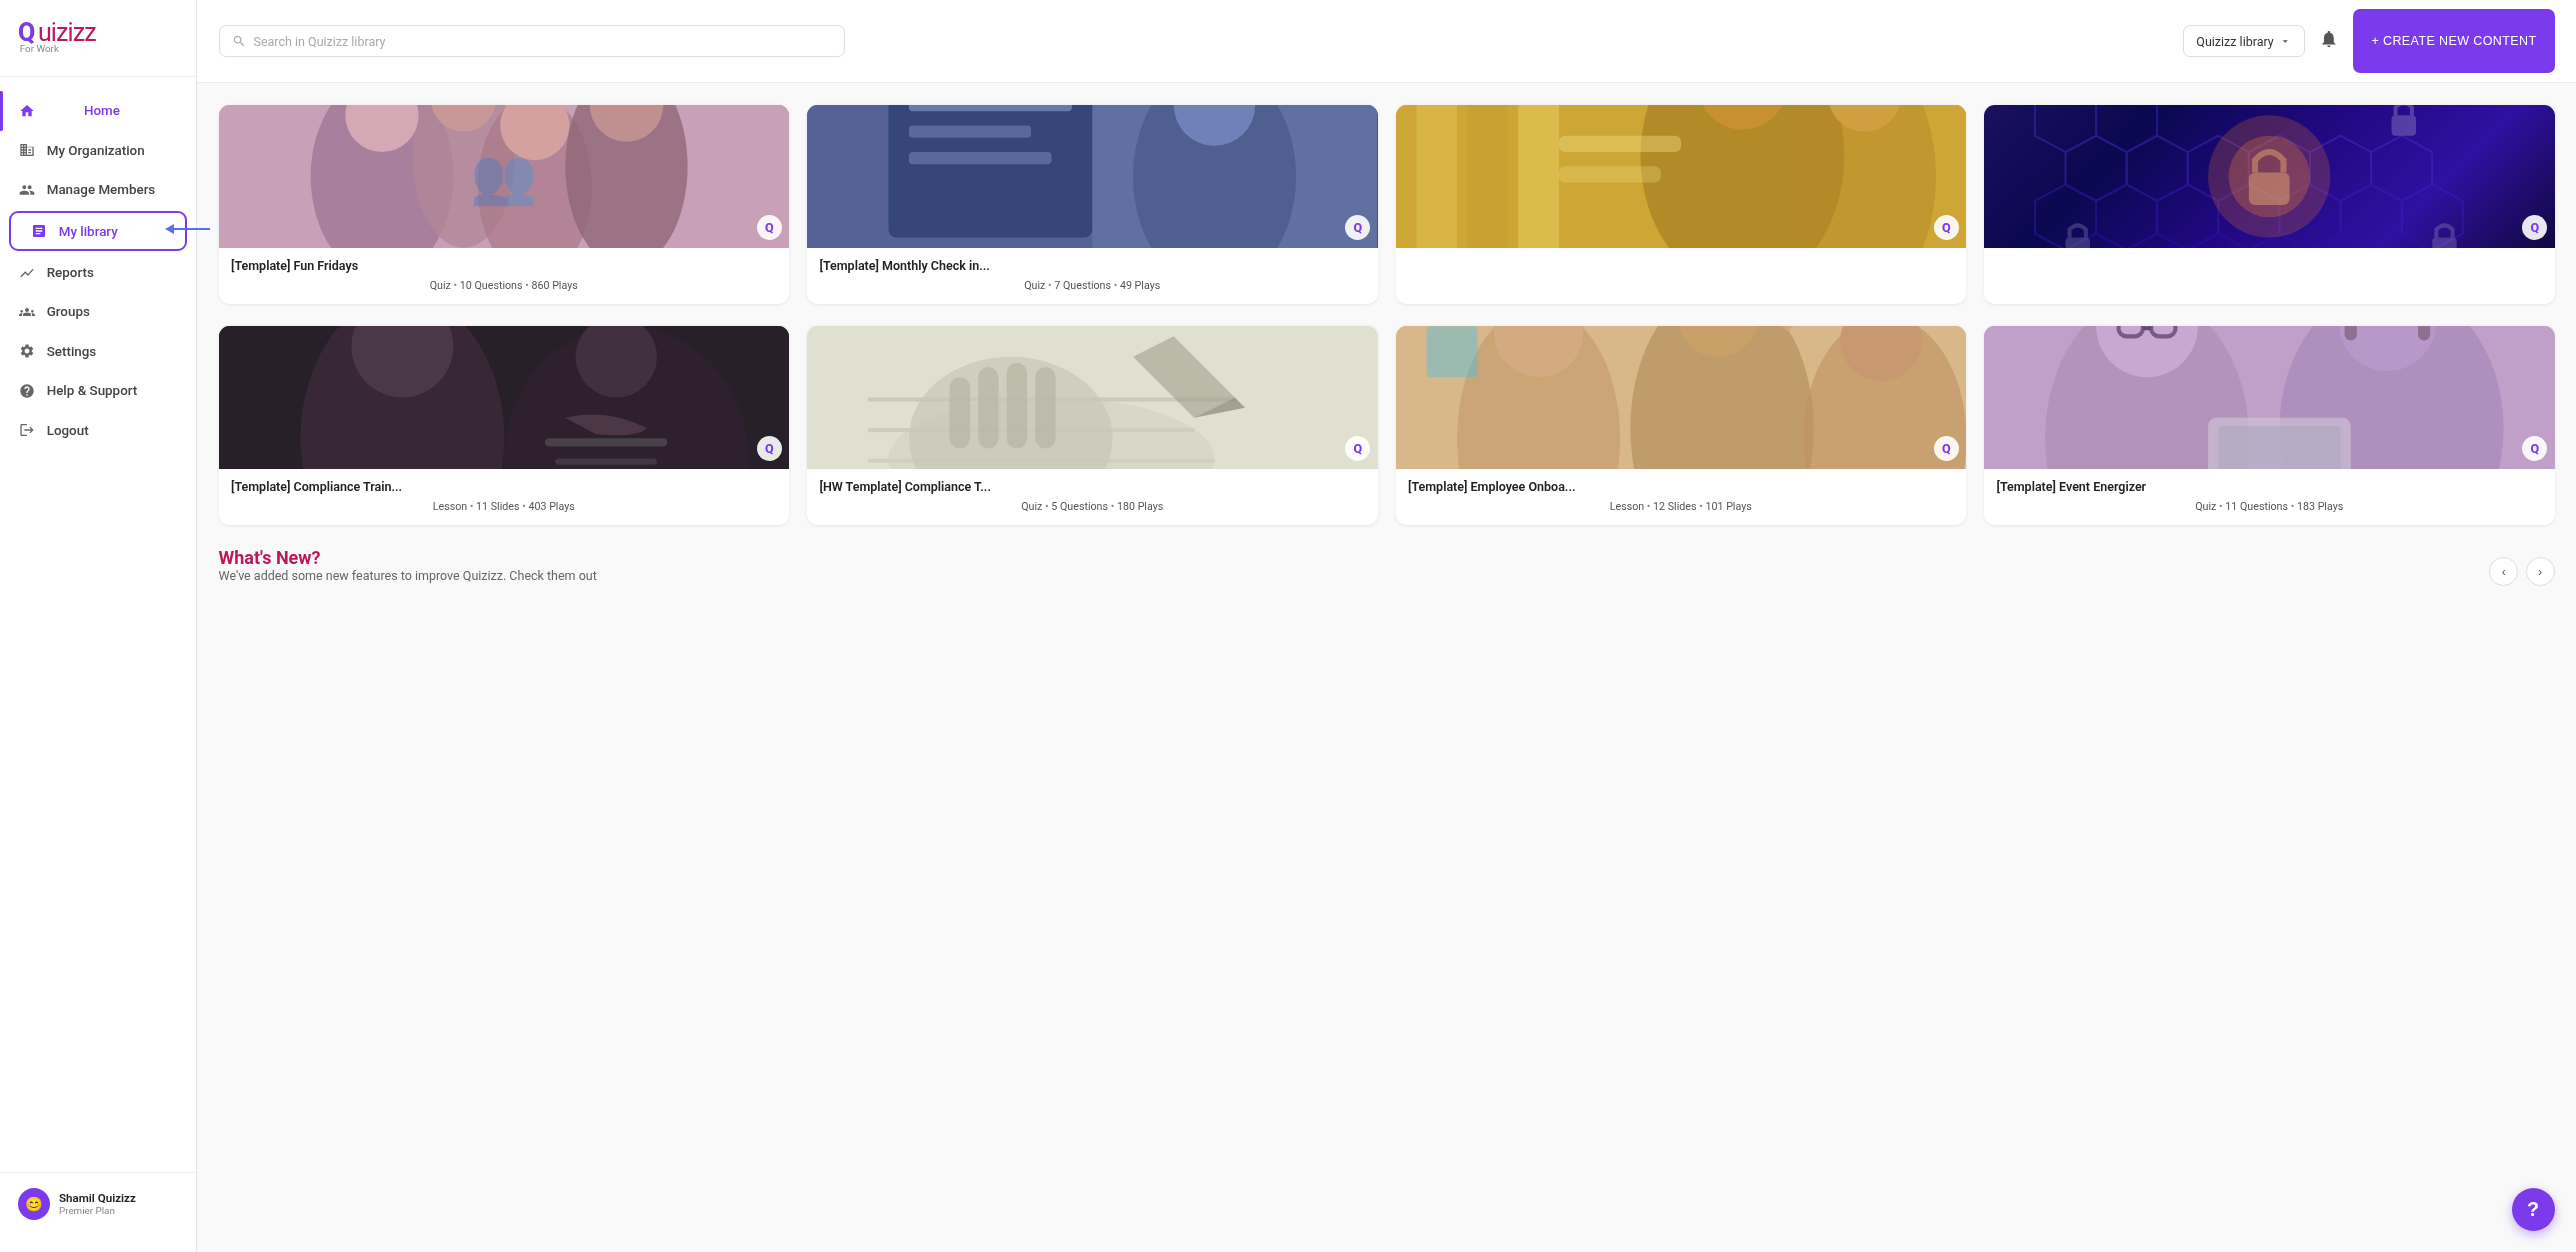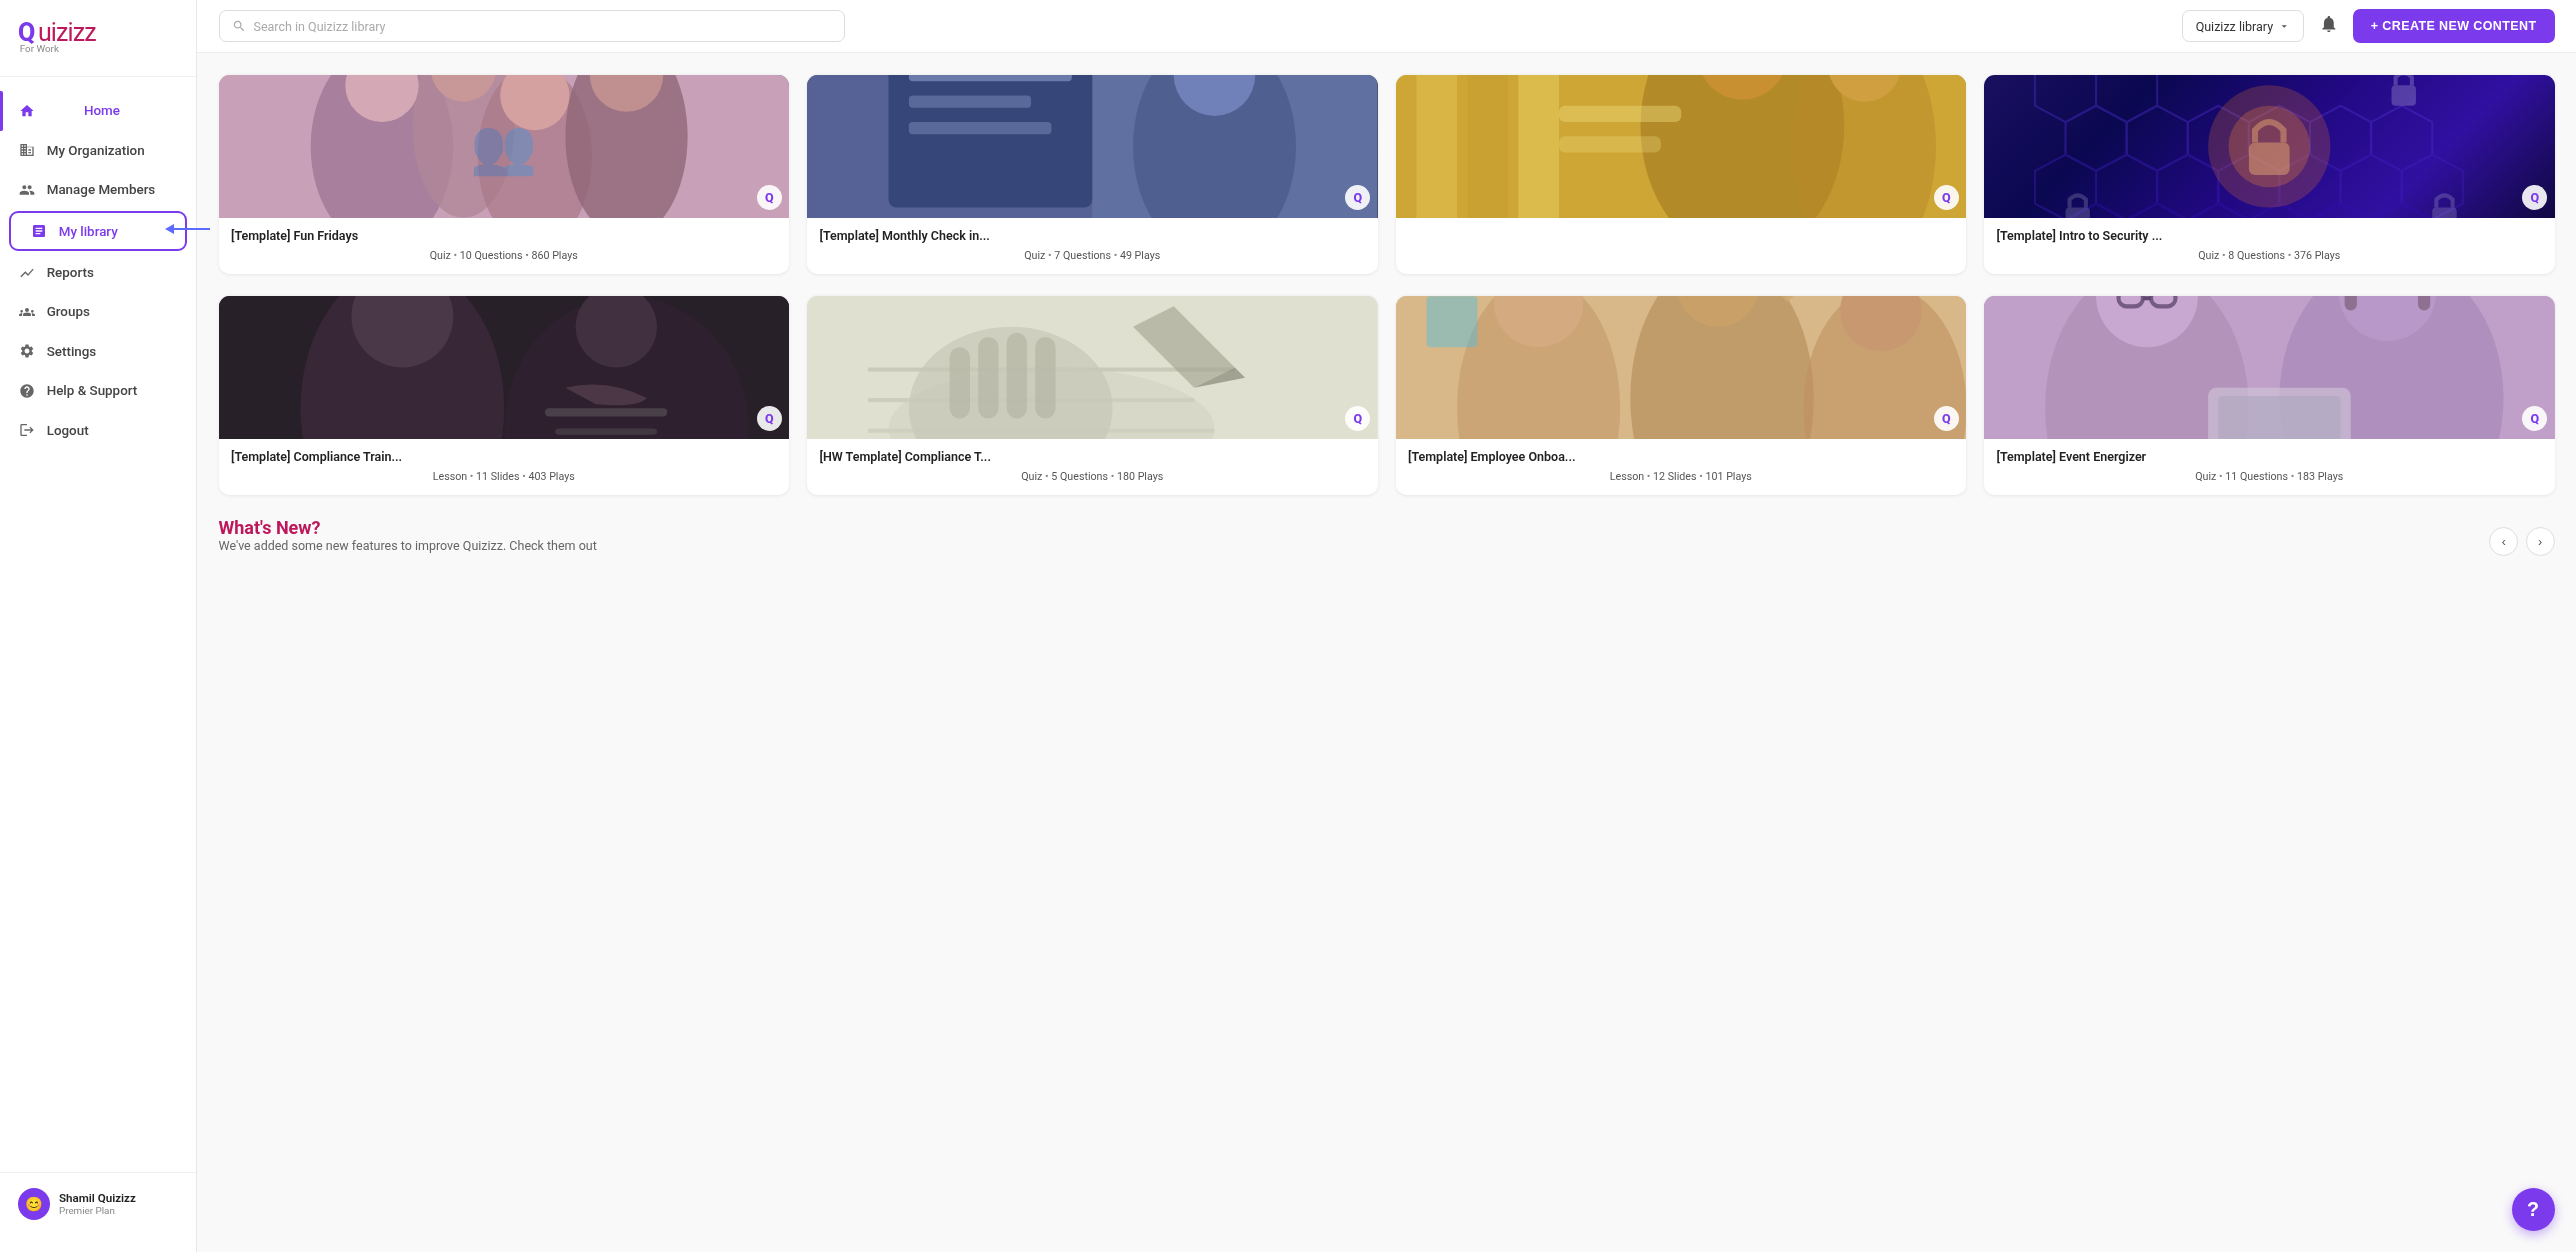--- a/index.html
+++ b/index.html
@@ -189,23 +189,23 @@
       border: none;
       cursor: pointer;
       font-size: 18px;
       color: #555;
     }
     .create-btn {
       background: #7c3aed;
       color: #fff;
       border: none;
       border-radius: 7.2px;
-      padding: 10px 18px;
+      padding: 25px 18px;
       font-size: 12.5px;
-      font-weight: 700;
+      font-weight: 400;
       cursor: pointer;
       display: flex;
       align-items: center;
       gap: 5.4px;
       letter-spacing: 0.4px;
     }
 
     
     .content {
       padding: 21.5px 21.5px 0;
@@ -574,26 +574,20 @@
               <rect x="200" y="50" width="12" height="10" rx="2" fill="white" opacity="0.3"></rect>
               <path d="M202 50 V46 Q206 42 210 46 V50" fill="none" stroke="white" stroke-width="2" opacity="0.3"></path>
               <rect x="40" y="110" width="12" height="10" rx="2" fill="white" opacity="0.25"></rect>
               <path d="M42 110 V106 Q46 102 50 106 V110" fill="none" stroke="white" stroke-width="2" opacity="0.25"></path>
               <rect x="220" y="110" width="12" height="10" rx="2" fill="white" opacity="0.25"></rect>
               <path d="M222 110 V106 Q226 102 230 106 V110" fill="none" stroke="white" stroke-width="2" opacity="0.25"></path>
             </g>
           </svg>
           <div class="card-q-icon">Q</div>
         </div>
-        <div class="card-body">
-          <div class="card-title">[Template] Intro to Security ...</div>
-          <div class="card-meta">
-            <span>Quiz</span> • <span>8</span> <span>Questions</span> • <span>376</span> <span>Plays</span>
-          </div>
-        </div>
       </div>
     </div>
 
     <div class="cards-grid">
 
       <div class="card">
         <div class="card-img" style="background: #282028;">
           <svg width="100%" height="100%" viewBox="0 0 280 160" preserveAspectRatio="xMidYMid slice">
             <rect width="280" height="160" fill="#282028"></rect>
             <ellipse cx="90" cy="100" rx="50" ry="70" fill="#3a2838" opacity="0.9"></ellipse>

